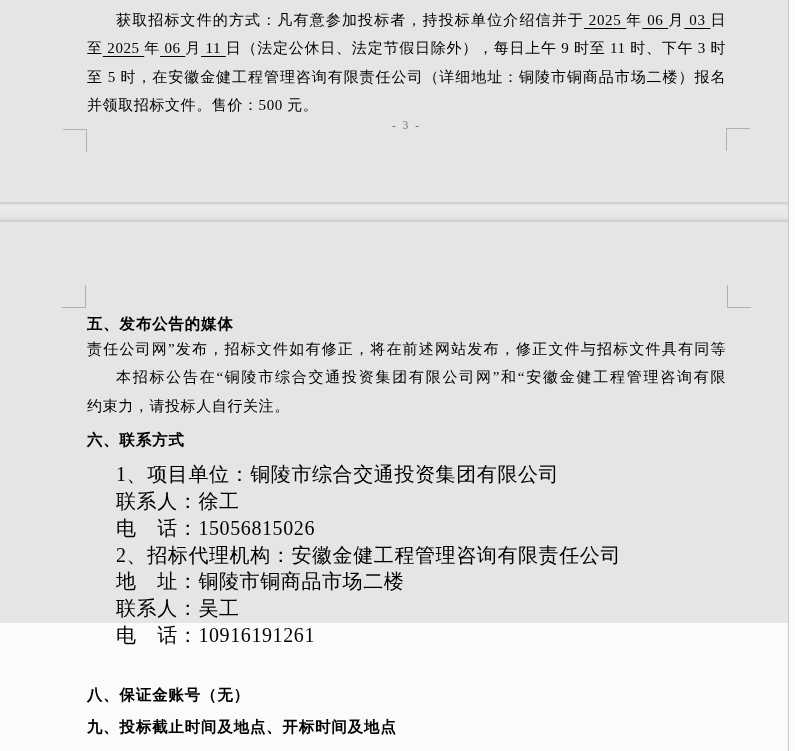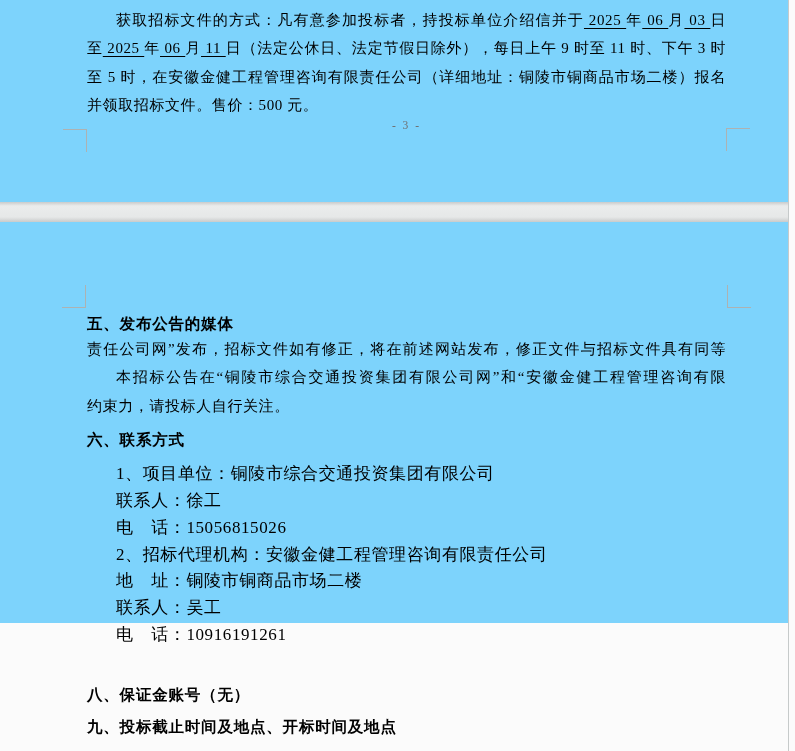--- a/index.html
+++ b/index.html
@@ -3,21 +3,21 @@
 <meta charset="utf-8">
 <style>
   html,body{margin:0;padding:0;}
   body{
     width:795px;height:751px;overflow:hidden;position:relative;
     background:#fbfbfb;
     font-family:"Liberation Serif","DejaVu Serif",serif;
     color:#000;
   }
   .doc-viewport{position:absolute;left:0;top:0;width:788px;height:751px;}
-  .page{position:absolute;left:0;width:788px;background:#7dd3fc;}
+  .page{position:absolute;left:0;width:788px;background:#e5e5e5;}
   .page1{top:0;height:202px;}
   .separator{
     position:absolute;left:0;top:202px;width:788px;height:20px;
     background:linear-gradient(180deg,#c9cbcb 0px,#eaecec 4px,#e6e8e8 15px,#c9cbcb 20px);
   }
   .page2{top:222px;height:401px;}
   .edge-line{position:absolute;left:788px;top:0;width:1px;height:751px;background:#c6caca;}
   .edge-strip{position:absolute;left:789px;top:0;width:6px;height:751px;background:#fbfbfb;}
 
   .para{position:absolute;left:87px;width:639px;font-size:15px;letter-spacing:0.6px;}
@@ -37,21 +37,21 @@
   .crop.br{border-top-width:1px;border-left-width:1px;}
   .crop.tl{border-bottom-width:1px;border-right-width:1px;}
   .crop.tr{border-bottom-width:1px;border-left-width:1px;}
 
   .heading{
     position:absolute;left:87px;width:640px;height:20px;line-height:20px;
     font-size:15.5px;font-weight:bold;letter-spacing:0.8px;white-space:nowrap;
   }
   .media-para{top:113px;}
   .media-para .line{line-height:28.3px;height:28.3px;}
-  .contact-list{position:absolute;left:87px;top:239px;width:639px;font-size:17px;letter-spacing:0.6px;}
+  .contact-list{position:absolute;left:87px;top:239px;width:639px;font-size:20px;letter-spacing:0.6px;}
   .contact-list .line{line-height:26.85px;height:26.85px;padding-left:29px;white-space:nowrap;}
 </style>
 </head>
 <body>
 
 <div class="doc-viewport">
 
   <div class="page page1">
     <div class="para p1-para">
         <div class="line just ind"><span>获取招标文件的方式：凡有意参加投标者，持投标单位介绍信并于</span><span class="u"> 2025 </span><span>年</span><span class="u"> 06 </span><span>月</span><span class="u"> 03 </span><span>日</span></div>

